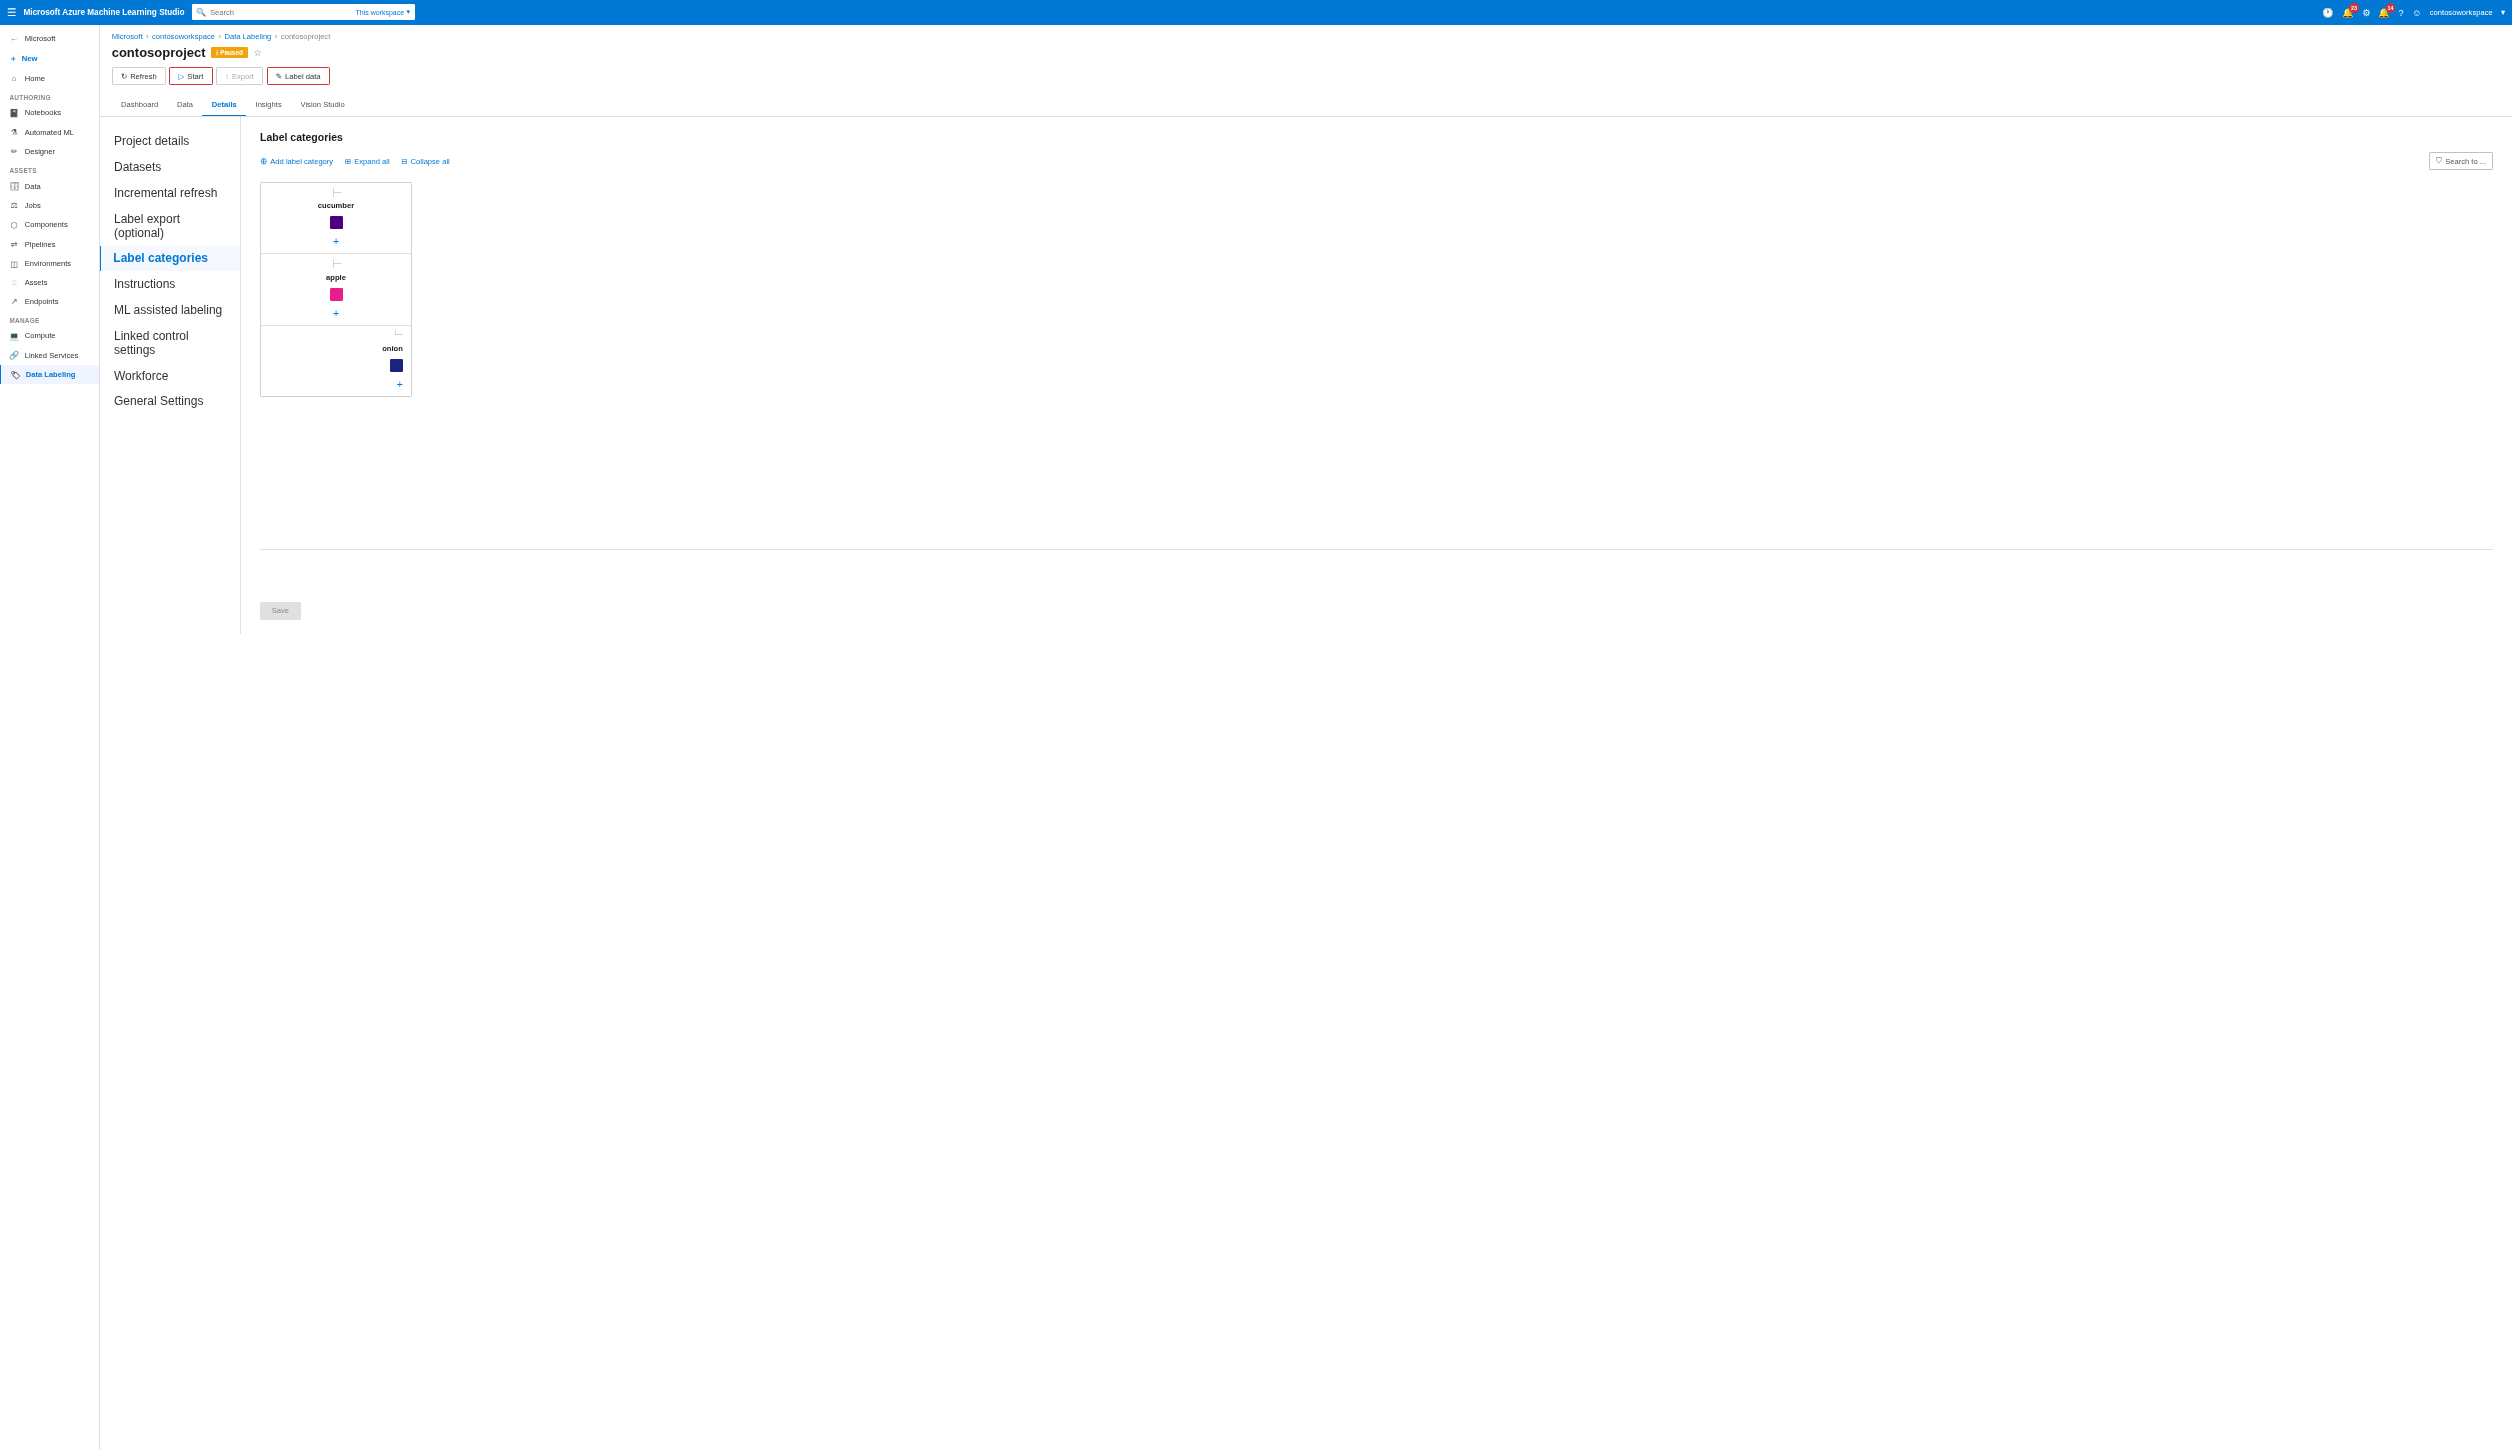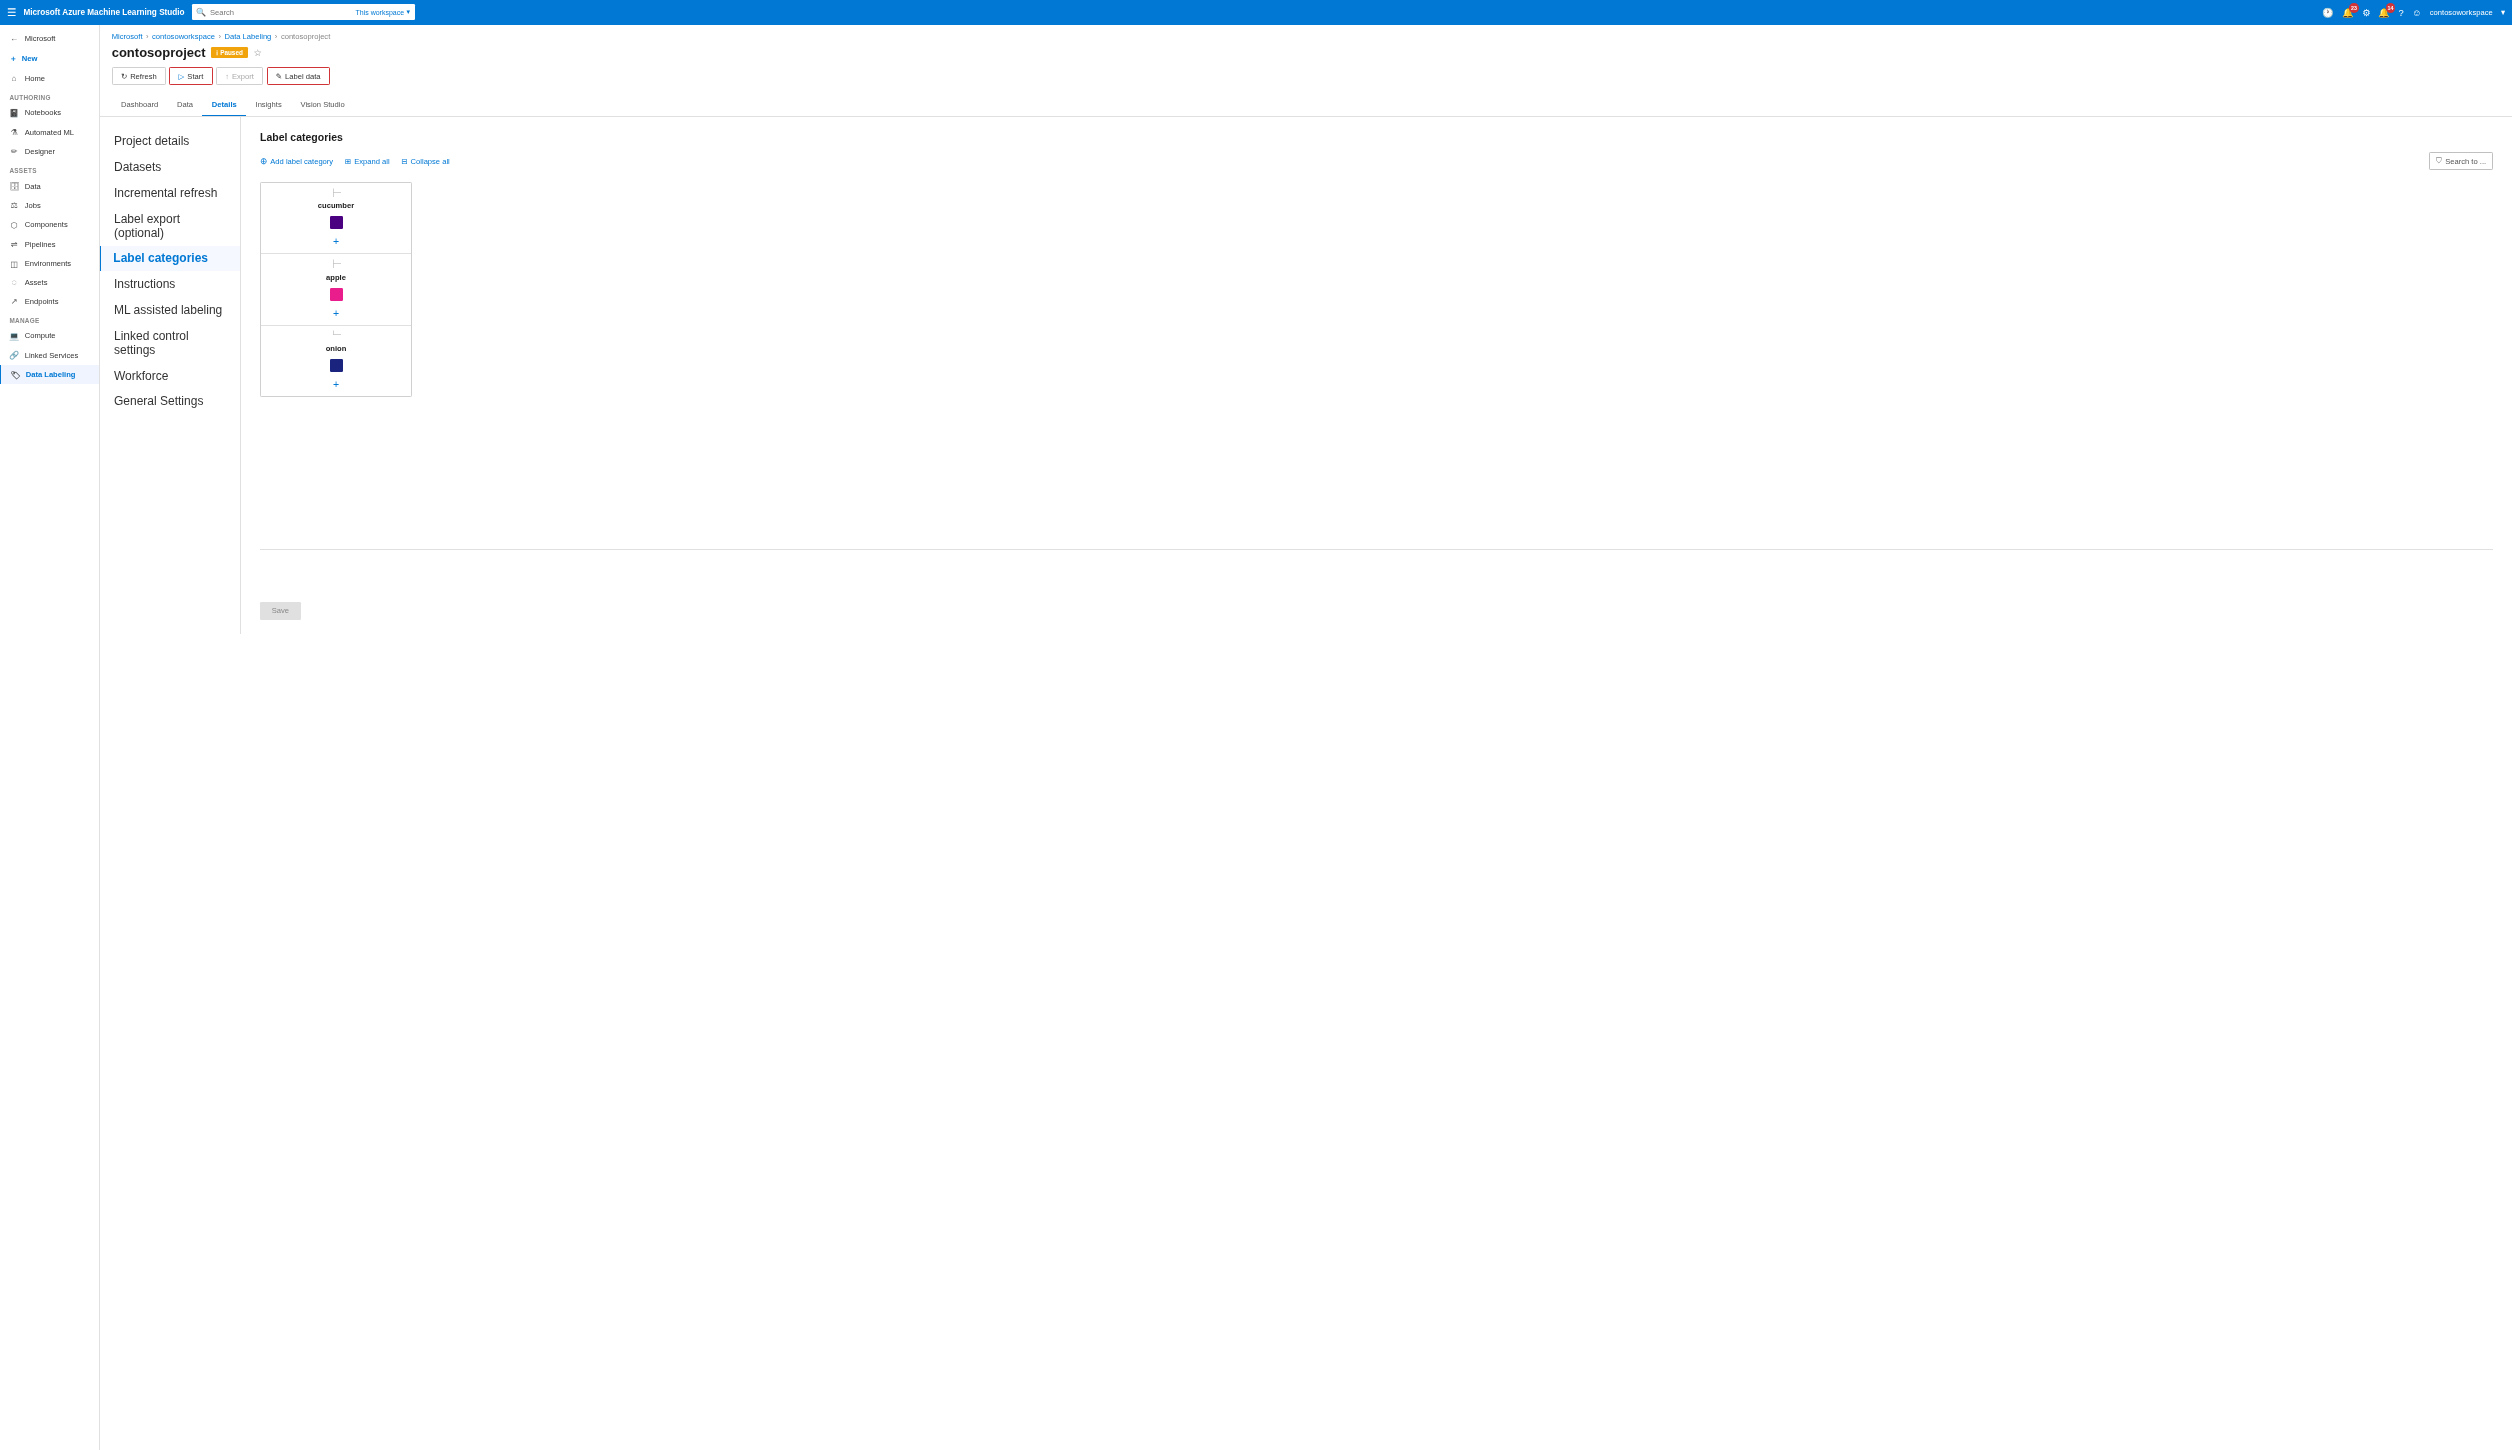--- a/index.html
+++ b/index.html
@@ -140,21 +140,21 @@
     .search-filter {
       margin-left: auto; display: flex; align-items: center; gap: 3.5px;
       border: 0.6px solid #c0c0c0; border-radius: 1.2px; padding: 2.9px 5.9px; font-size: 7.6px; color: #555; cursor: pointer;
     }
 
     
     .category-list { border: 0.6px solid #d0d0d0; border-radius: 1.2px; width: 152px; }
     .category-item {
       display: flex; align-items: center; padding: 5.9px 8.2px; border-bottom: 0.6px solid #e0e0e0; gap: 5.9px; flex-direction: column;
     }
-    .category-item:last-child { border-bottom: none; }
+    .category-item:last-child { border-bottom: none; align-items: flex-end; }
     .category-name { flex: 1; font-size: 7.6px; font-weight: 600; color: #1a1a1a; }
     .color-swatch { width: 13px; height: 13px; border-radius: 1.2px; flex-shrink: 0; }
     .add-btn { color: #0078d4; font-size: 10.5px; cursor: pointer; font-weight: 300; }
     .save-btn {
       padding: 4.7px 11.7px; background: #e0e0e0; color: #888; border: none; border-radius: 1.2px; font-size: 7.6px; cursor: not-allowed; margin-top: 40px;
     }
   </style>
 </head>
 <body>
 

